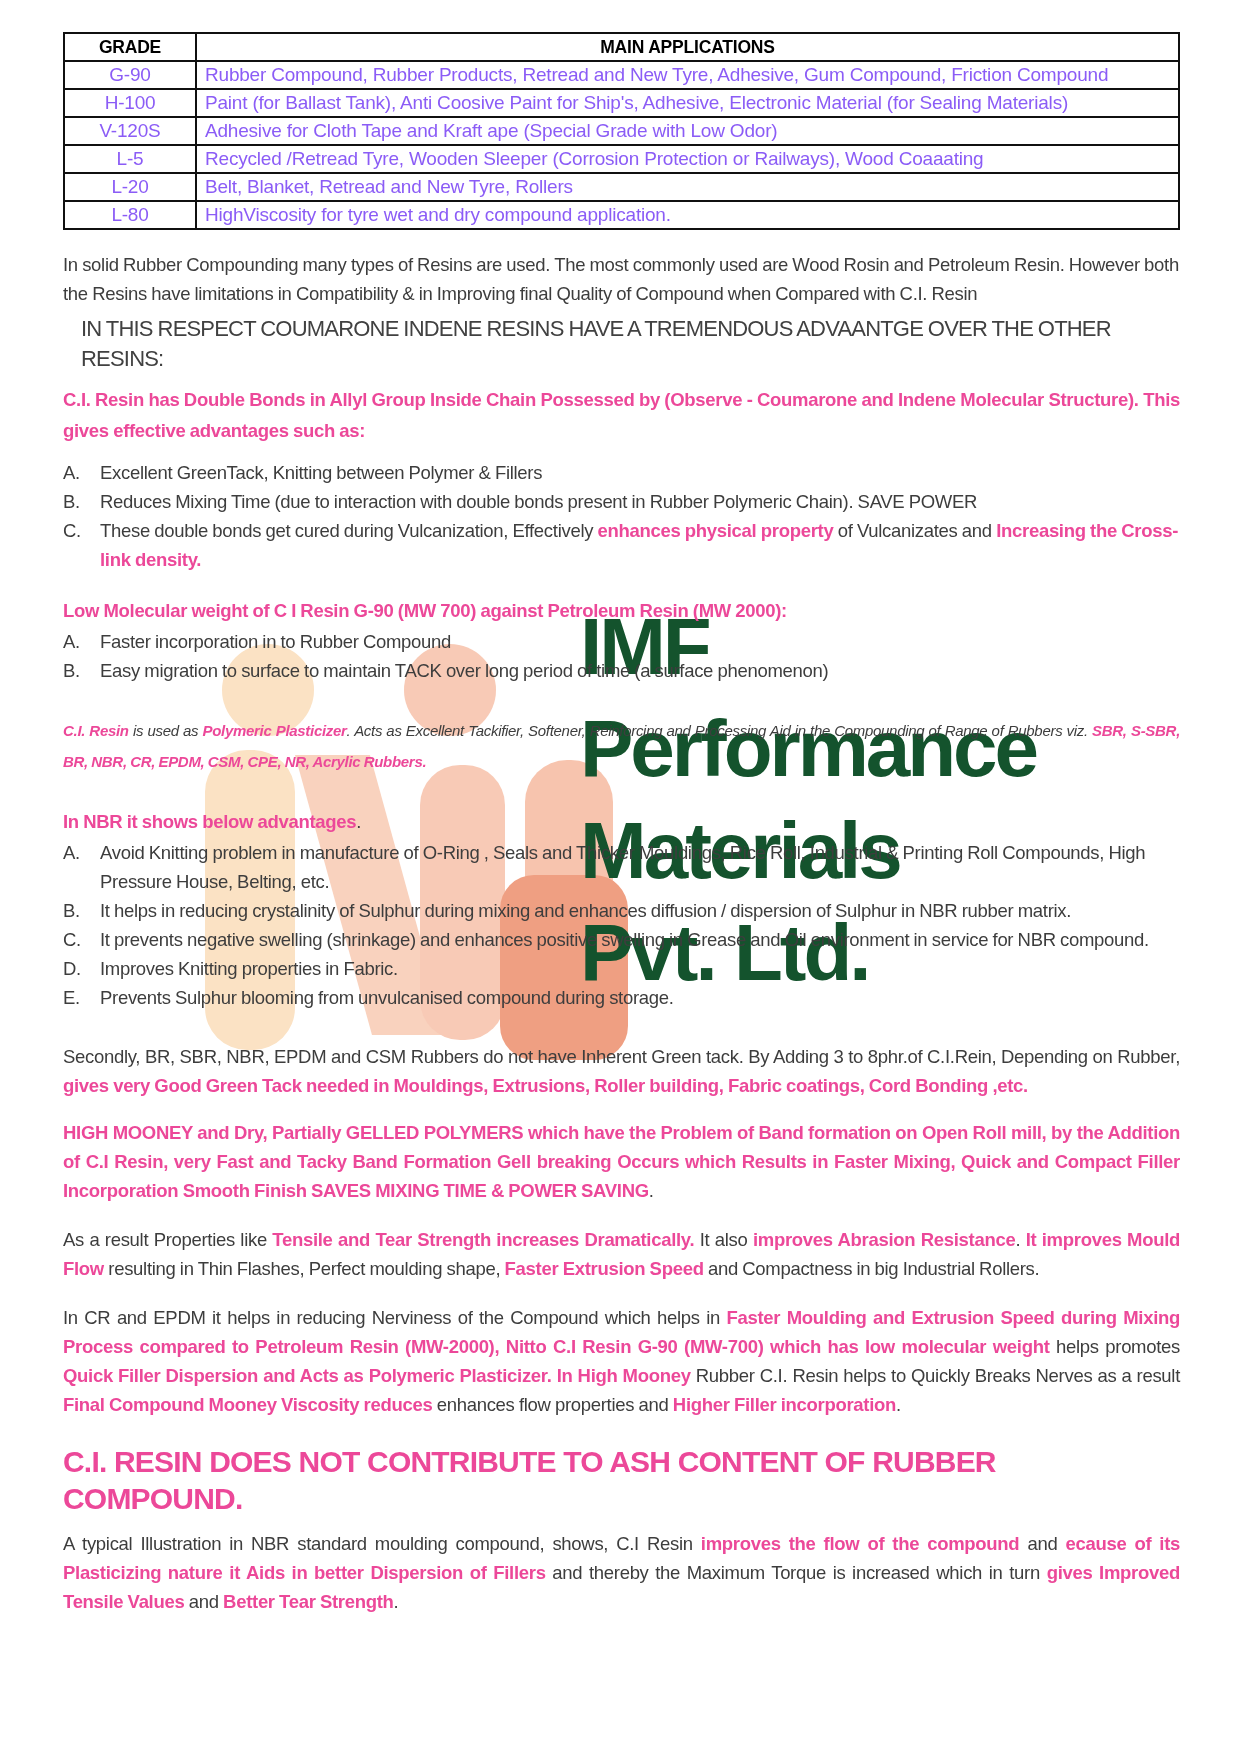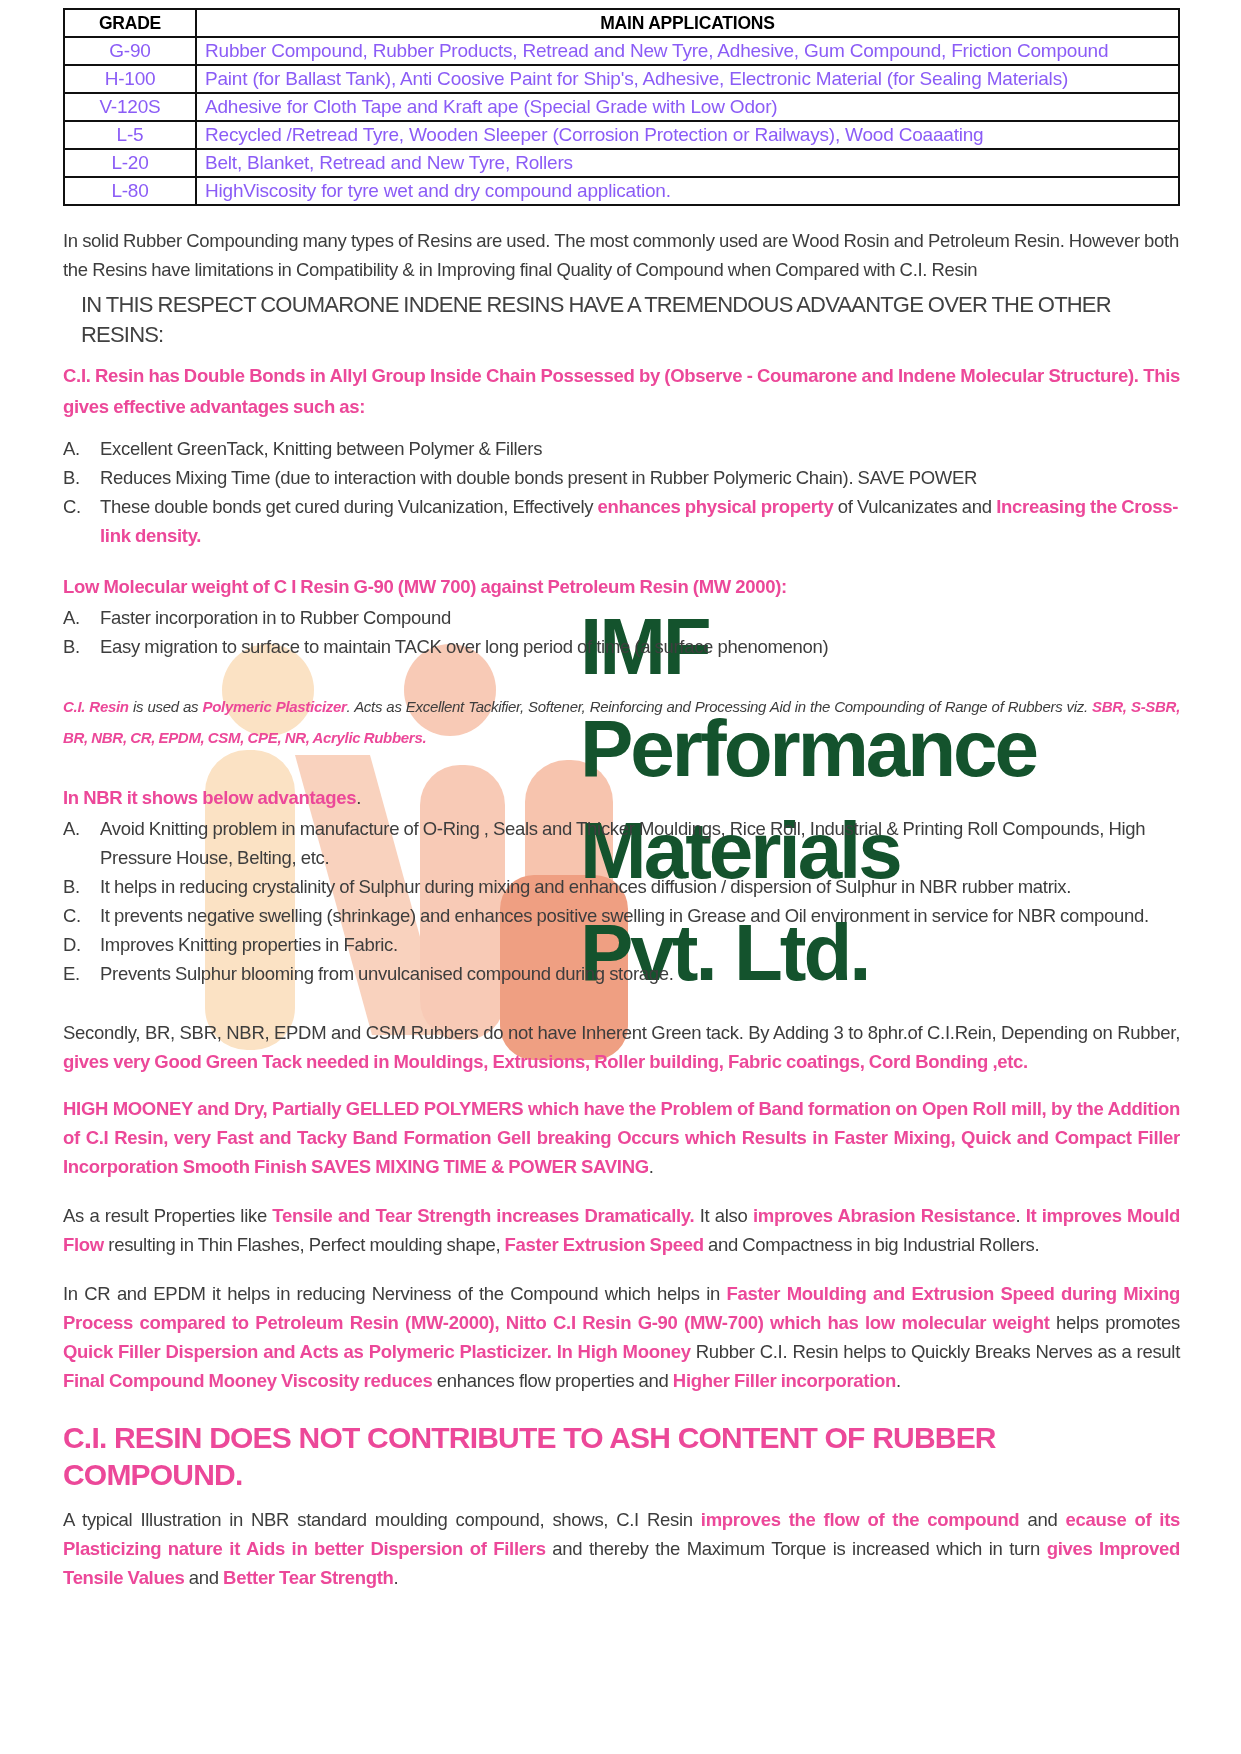--- a/index.html
+++ b/index.html
@@ -10,21 +10,21 @@
   .page{position:relative;width:1241px;height:1754px;}
   
   .watermark{position:absolute;inset:0;z-index:0;pointer-events:none;}
   .wm-logo{position:absolute;left:195px;top:630px;}
   .wm-text{
     position:absolute;left:552px;top:596px;
     font-size:80px;font-weight:bold;letter-spacing:-3px;
     color:#14532d;line-height:102px;white-space:nowrap;margin-left:28px;
   }
   
-  .content{position:absolute;left:63px;top:8px;width:1117px;z-index:1;}
+  .content{position:absolute;left:63px;top:32px;width:1117px;z-index:1;}
   table.gtable{border-collapse:collapse;width:100%;margin:0 0 20px 0;}
   table.gtable th, table.gtable td{
     border:2.4px solid #101010;height:24px;line-height:24px;
     font-size:19px;letter-spacing:-0.2px;color:#8b5cf6;padding:1px 8px;
   }
   table.gtable th{font-size:17.5px;font-weight:bold;text-align:center;color:#000;}
   td.tc-grade{width:114px;text-align:center;padding:1px 2px;}
   td.tc-app{text-align:left;}
   .p, .li{font-size:18.5px;line-height:29px;color:#3d3d3d;letter-spacing:-0.3px;word-spacing:-0.5px;margin:0;}
   .justify{text-align:justify;}

